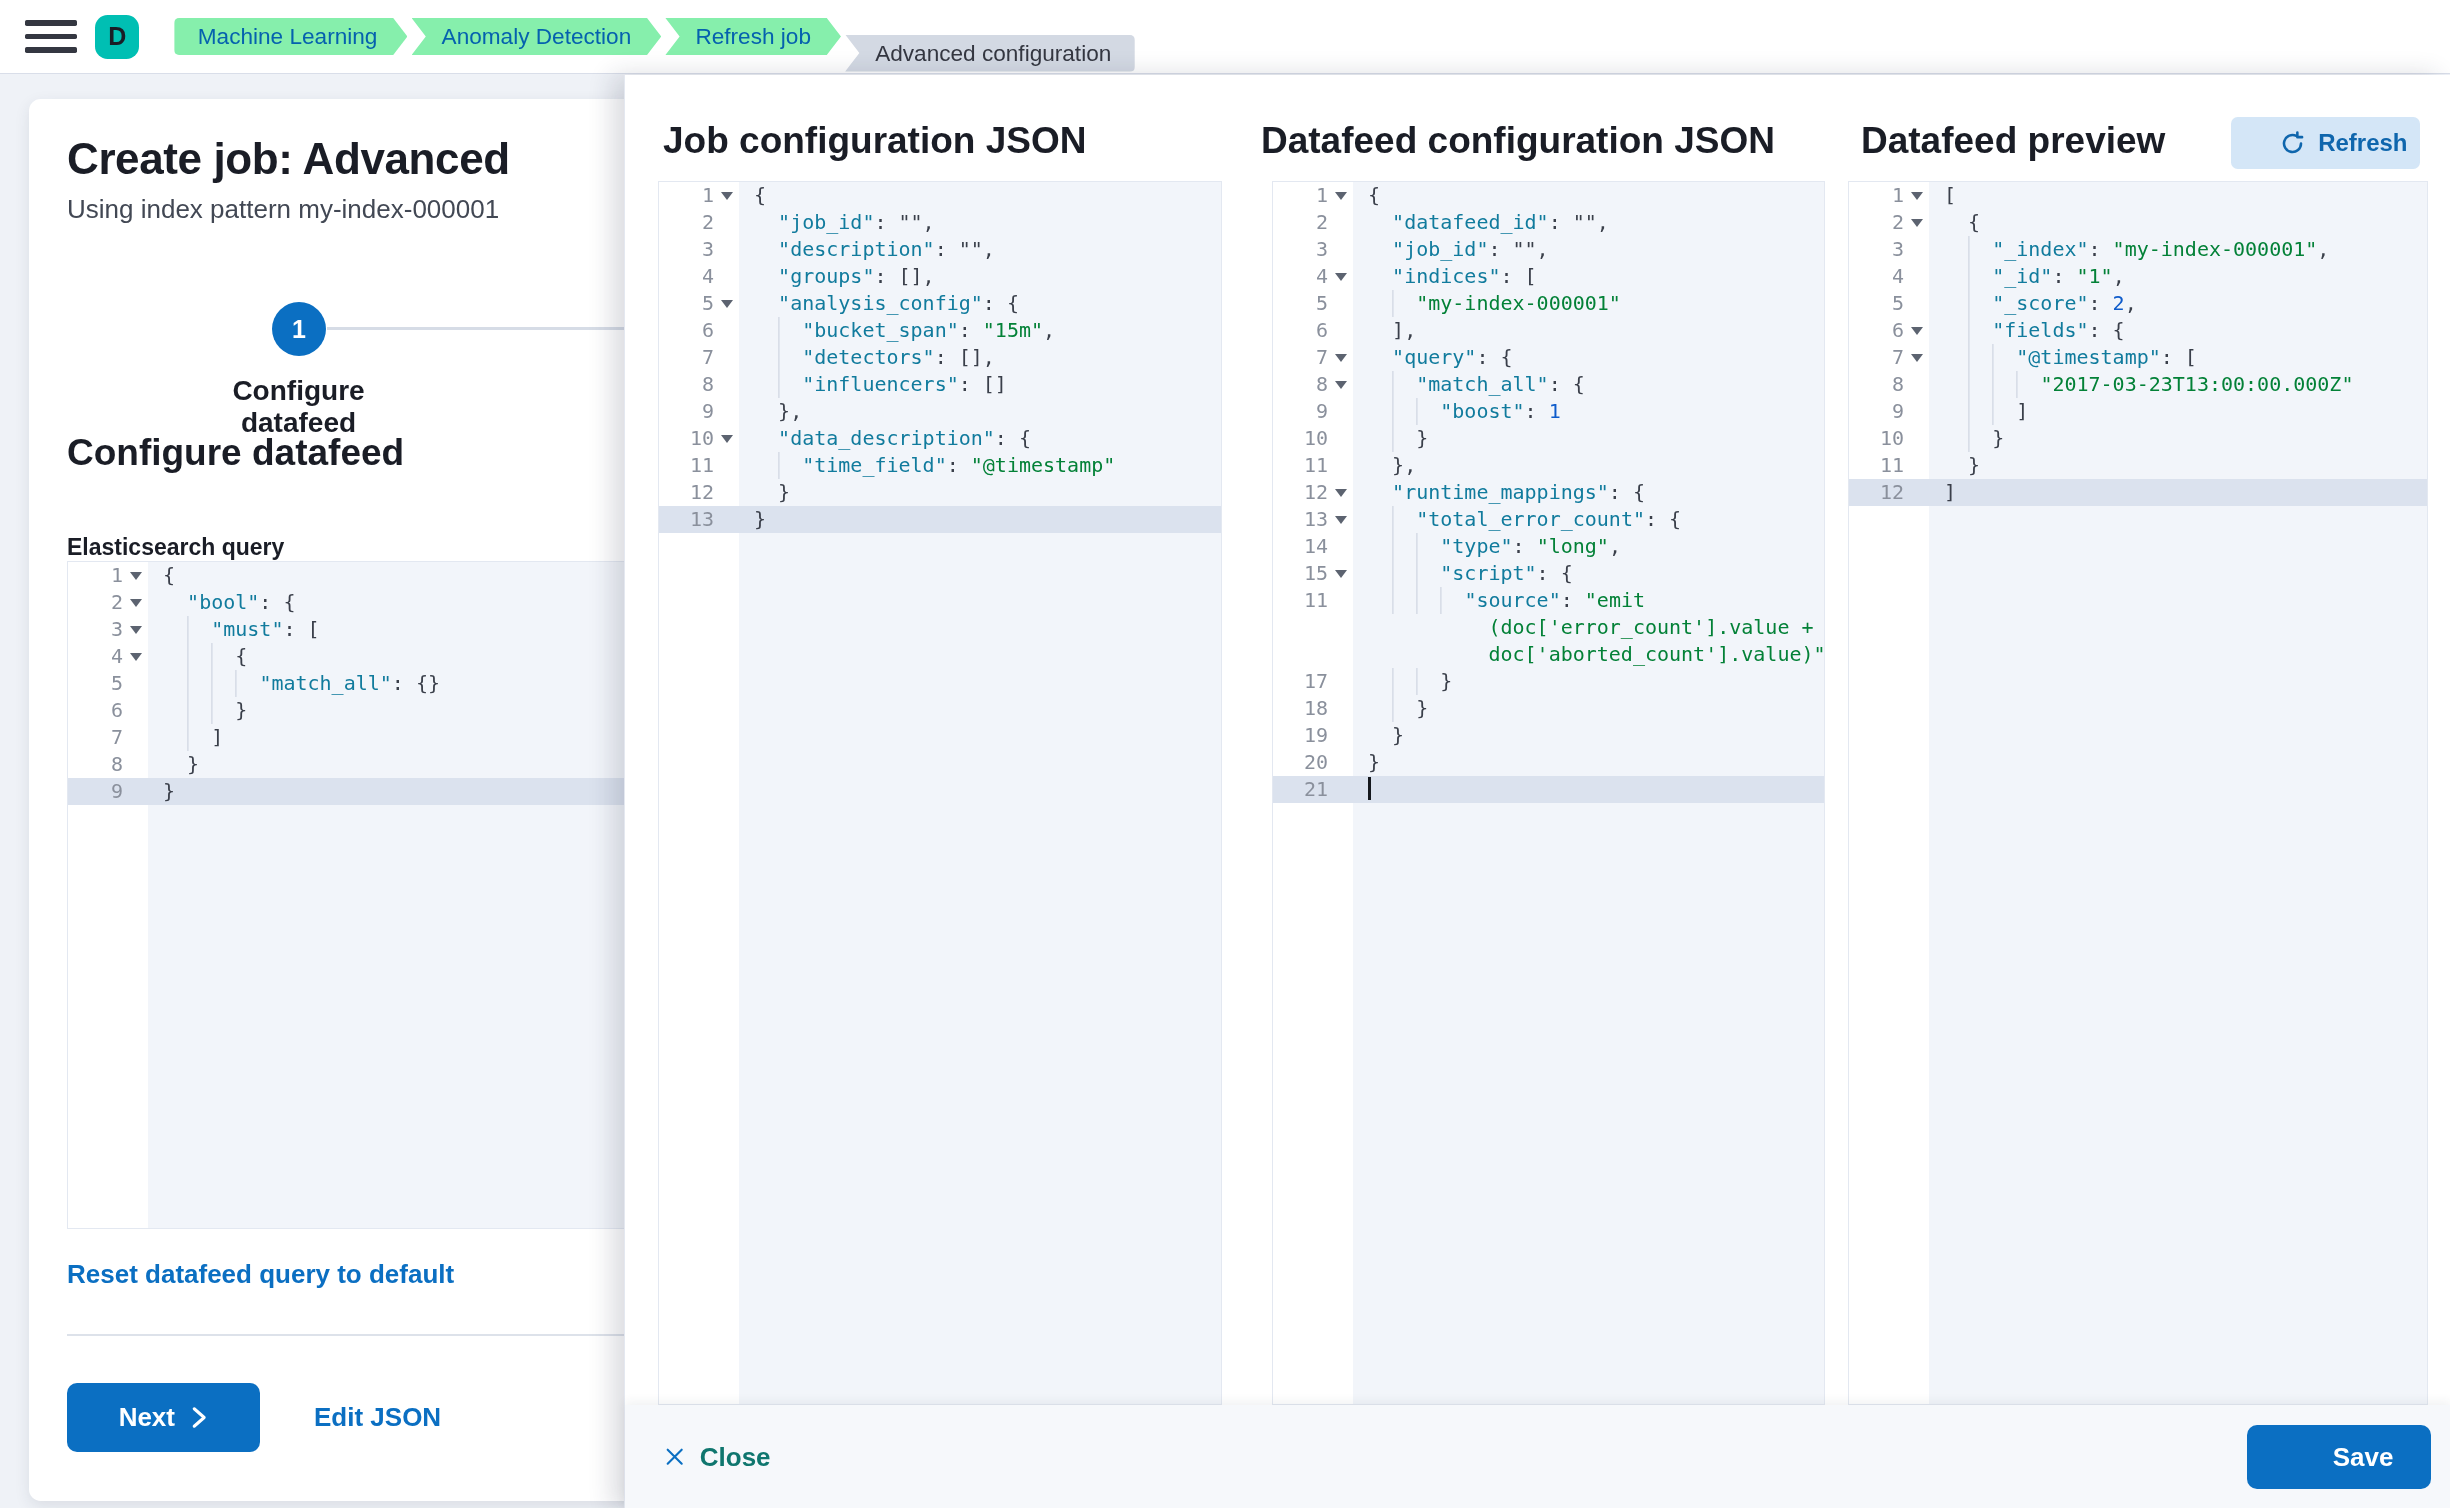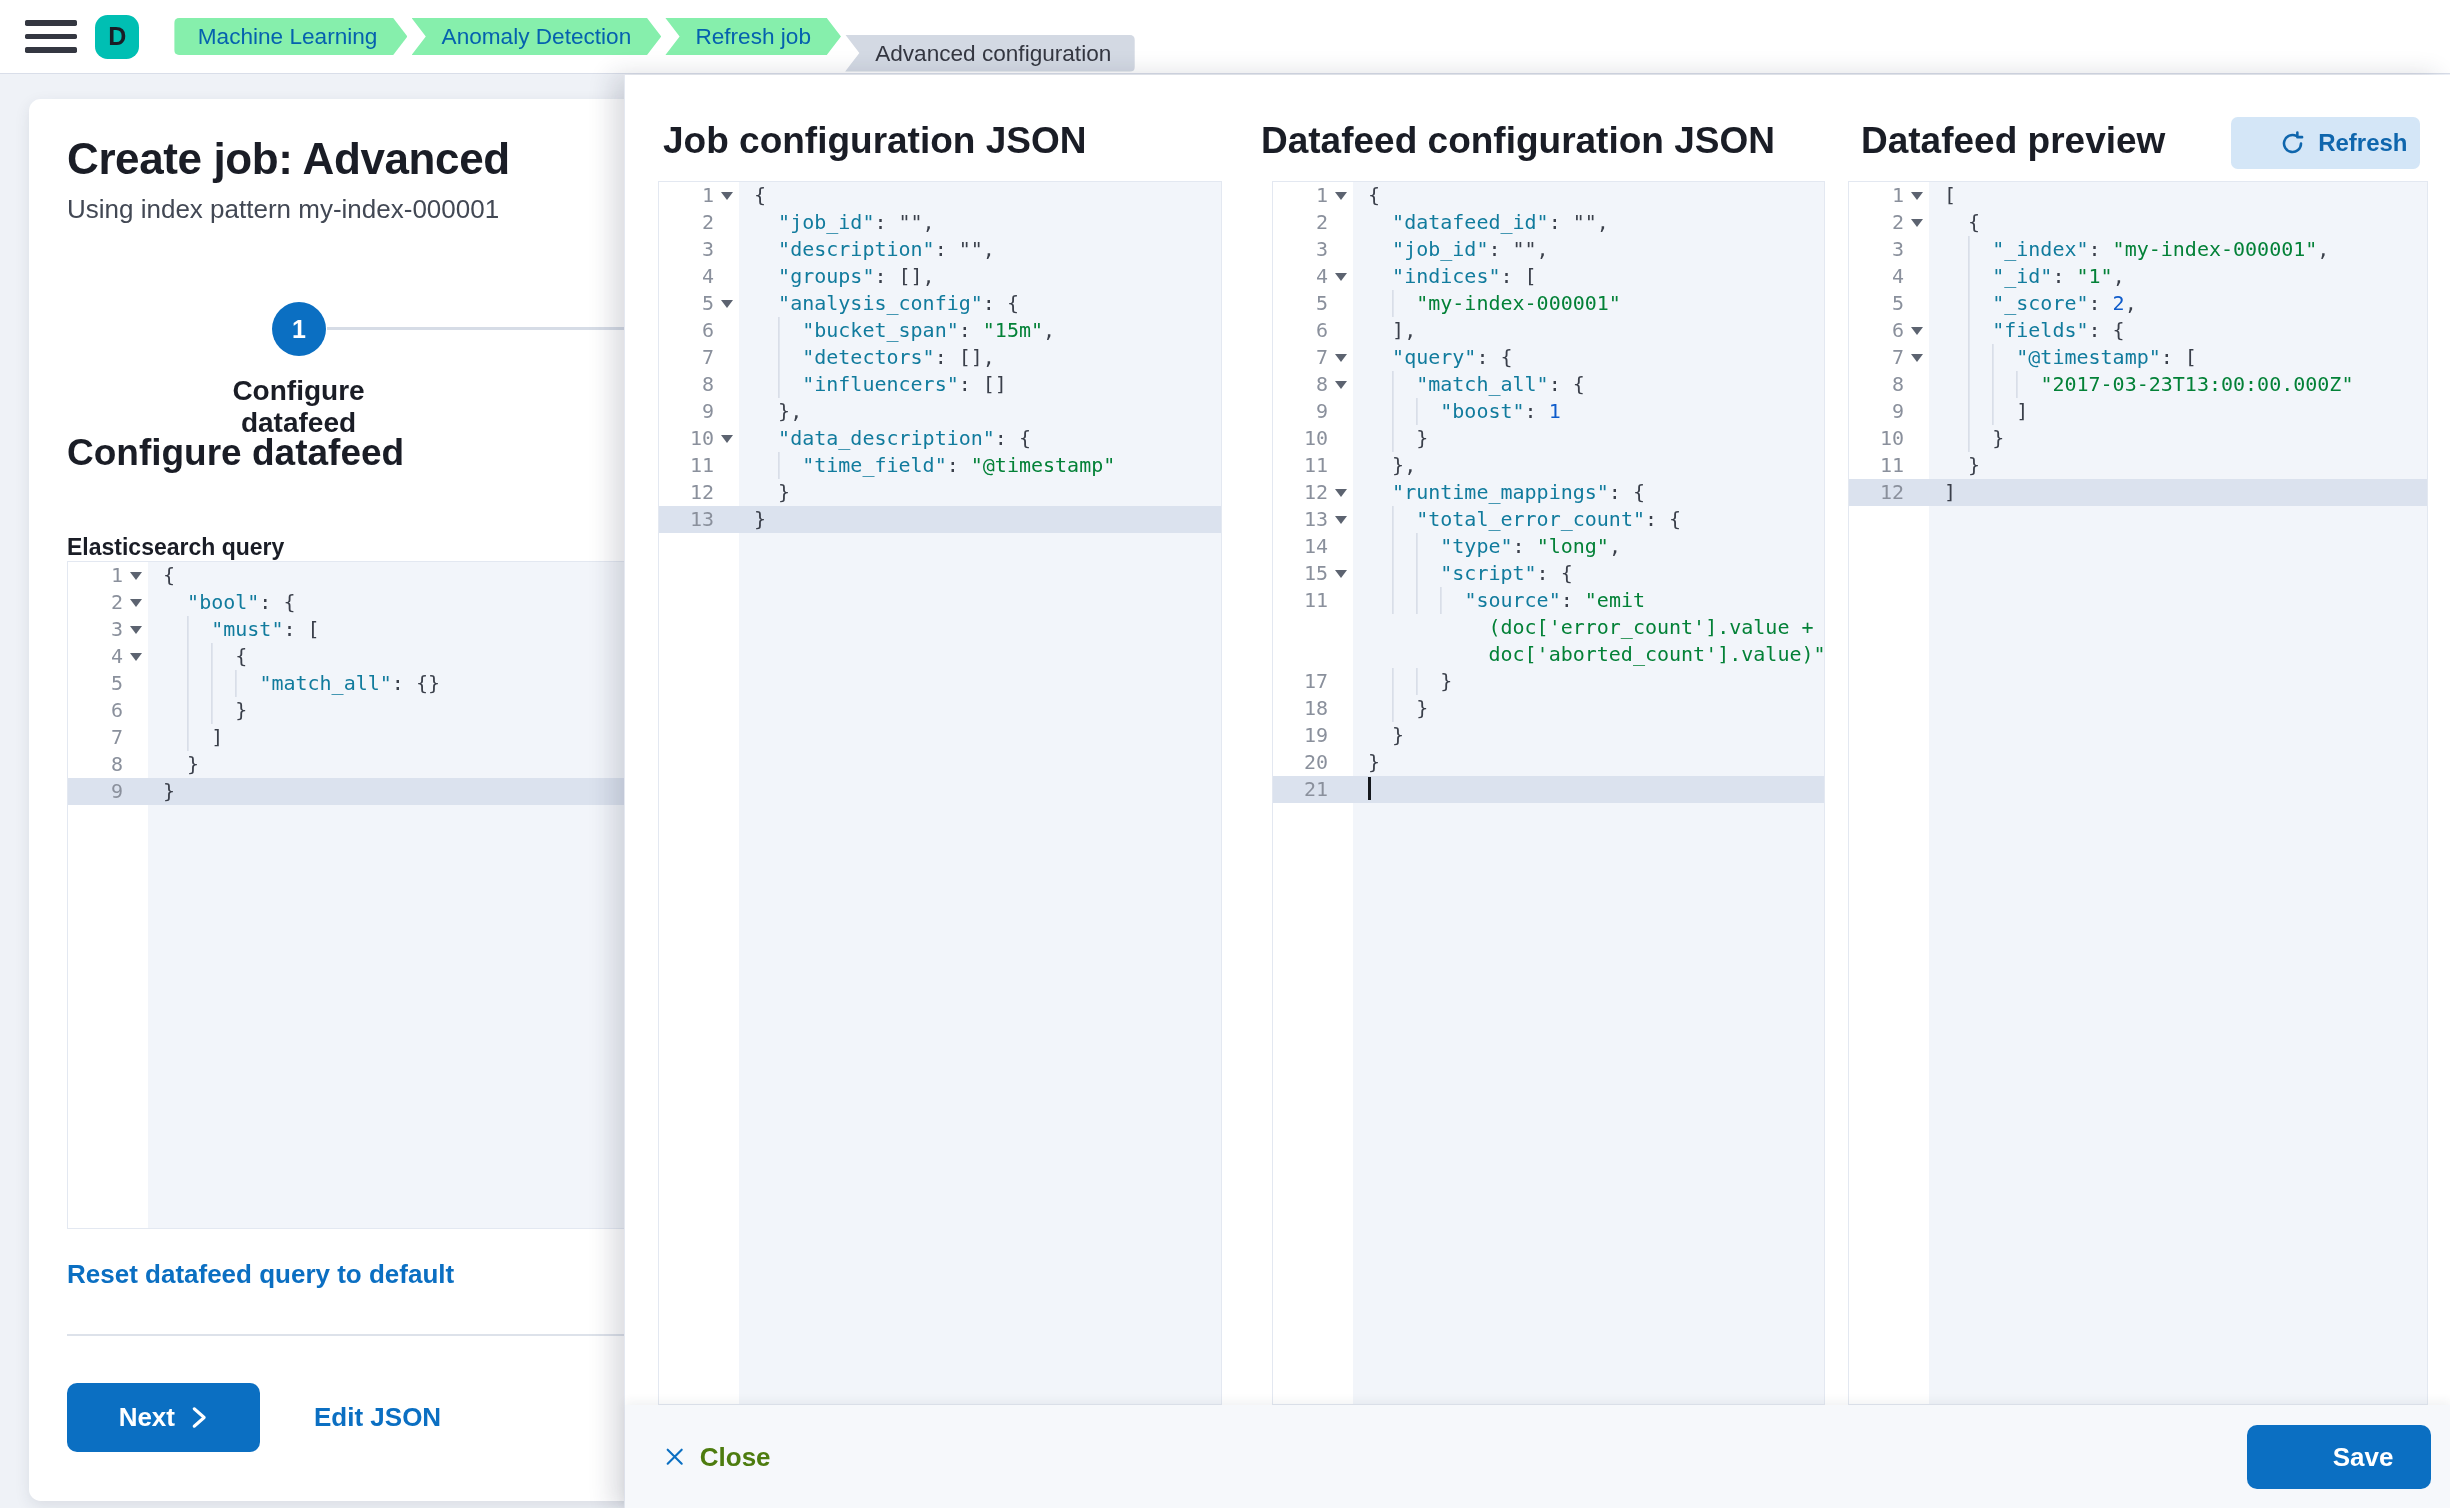--- a/index.html
+++ b/index.html
@@ -48,21 +48,21 @@
   
   .flyout { position:absolute; left:624px; top:75px; width:1826px; height:1434px; background:#fff;
     box-shadow:-11.7px 0 23.4px rgba(30,40,60,.16); border-left:0.8px solid #e4e8f0; }
   .panel-title { position:absolute; top:45px; font-size:37px; font-weight:700; white-space:nowrap; }
   .refresh-btn { position:absolute; left:1606px; top:42px; width:189px; height:52px; border:none;
     border-radius:6.7px; background:#d4e6f7; color:#0f66ad; font-family:inherit; font-size:24px;
     font-weight:600; display:flex; align-items:center; justify-content:center; gap:11.7px; cursor:pointer;padding-left:36px; }
   .fly-footer { position:absolute; left:0; top:1330px; width:1826px; height:104px; background:#f6f8fb;
     box-shadow:0 -3.3px 10px rgba(40,50,70,.07); display:flex; align-items:center; padding:0 20px 0 38px; }
   .close-link { display:flex; align-items:center; gap:13.4px; font-size:26px; font-weight:600;
-    color:#4d7c0f; cursor:pointer; }
+    color:#0f766e; cursor:pointer; }
   .save-btn { margin-left:auto; width:184px; height:64px; border:none; border-radius:10px;
     background:#0b6fc2; color:#fff; font-family:inherit; font-size:26px; font-weight:600; cursor:pointer;padding-left:48px; }
 
   
   .editor { position:absolute; background:#fff; border:0.8px solid #e3e8f1; overflow:hidden; cursor:text; }
   .editor .bg { position:absolute; left:80px; top:0; right:0; bottom:0; background:#f2f5fa; }
   .rows { position:relative; font-family:"DejaVu Sans Mono", monospace; font-size:20px; line-height:27px; }
   .row { display:flex; height:27px; align-items:center; }
   .row.active { background:#dbe2ee; }
   .gut { width:80px; flex:none; display:flex; justify-content:flex-end; align-items:center;

